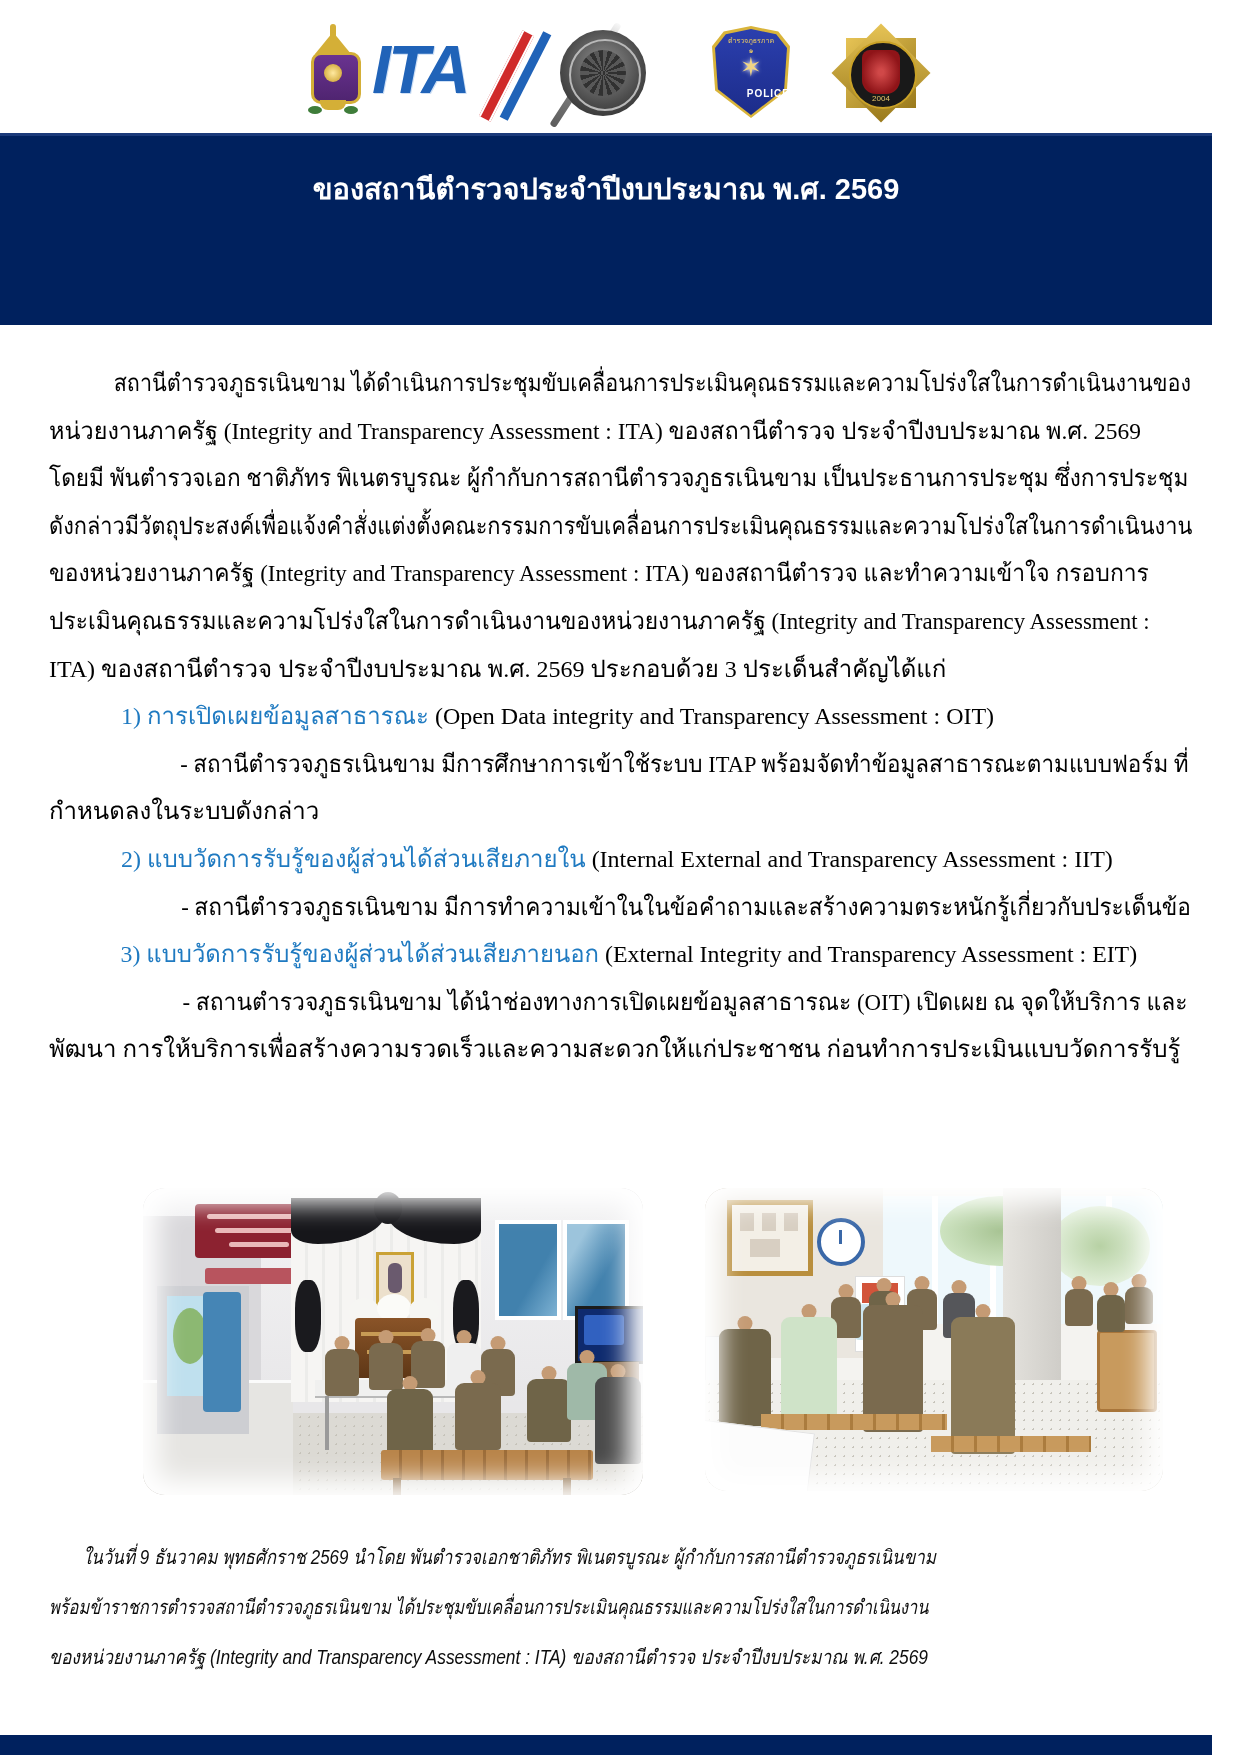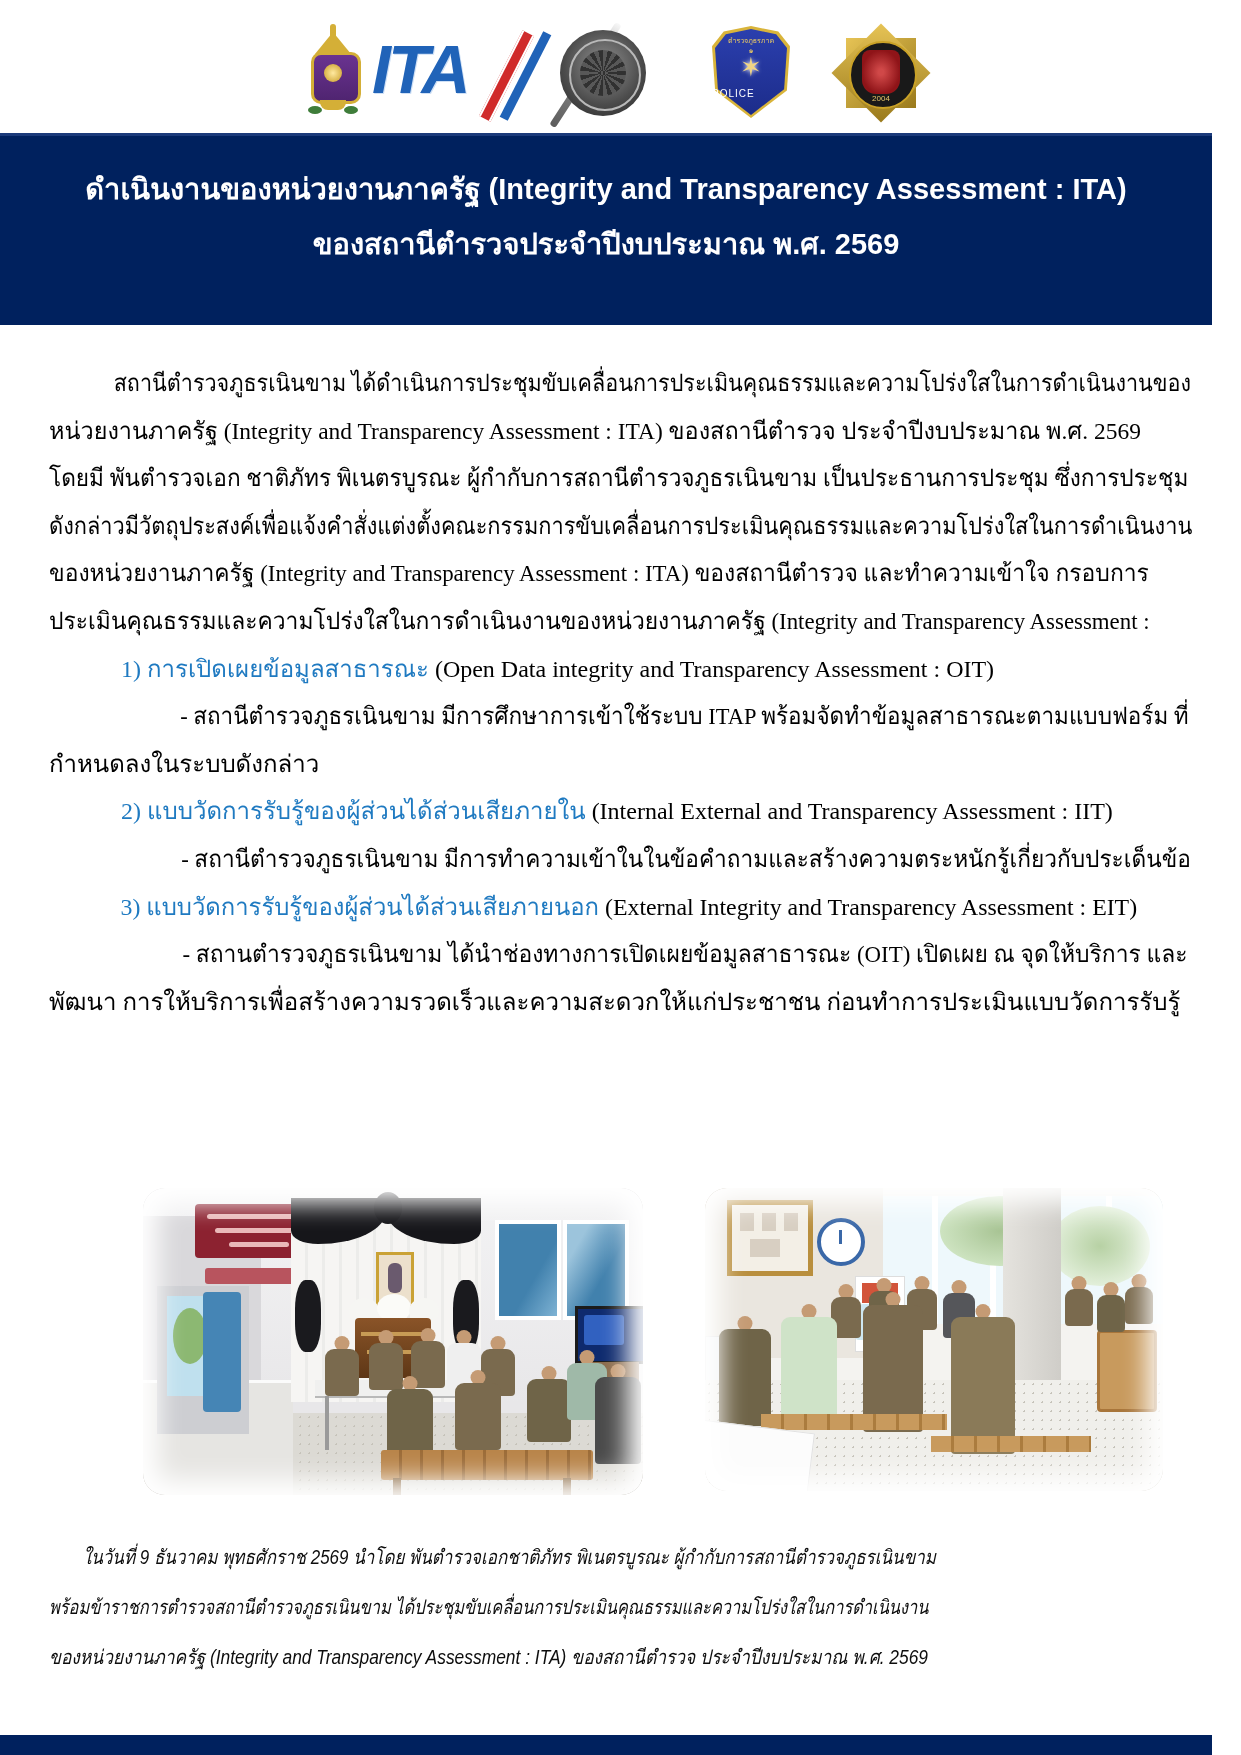--- a/index.html
+++ b/index.html
@@ -31,21 +31,21 @@
              background:repeating-conic-gradient(#585858 0 12deg,#313131 12deg 24deg);}
   
   .shield-outer{left:0;top:0;width:78px;height:92px;background:#d9b43a;
       clip-path:polygon(50% 0%,85% 6%,100% 22%,96% 70%,50% 100%,4% 70%,0% 22%,15% 6%);}
   .shield-inner{left:3px;top:3px;width:72px;height:86px;background:linear-gradient(180deg,#2b3fae,#1c2c8a);
       clip-path:polygon(50% 0%,85% 6%,100% 22%,96% 70%,50% 100%,4% 70%,0% 22%,15% 6%);}
   .shield-top-text{left:0;top:9px;width:78px;text-align:center;font-size:7px;color:#f3d060;}
   .shield-num{left:0;top:18px;width:78px;text-align:center;font-size:8px;color:#f3d060;}
   .shield-star{left:0;top:26px;width:78px;text-align:center;font-size:26px;color:#f0d585;
                text-shadow:0 0 4px #fff;line-height:30px;}
-  .shield-label{left:0;top:62px;width:78px;text-align:left;font-size:10px;font-weight:normal;color:#ffffff;letter-spacing:1px;}
+  .shield-label{left:0;top:62px;width:78px;text-align:right;font-size:10px;font-weight:bold;color:#ffffff;letter-spacing:1px;}
   
   .star-sq1,.star-sq2{left:14px;top:14px;width:70px;height:70px;background:linear-gradient(135deg,#e6c355,#9a7a1c);}
   .star-sq2{transform:rotate(45deg);}
   .star-disc{left:17px;top:17px;width:64px;height:64px;border-radius:50%;background:#191919;border:2px solid #caa227;}
   .star-red{left:30px;top:26px;width:38px;height:44px;background:radial-gradient(#d04848 10%,#8f1418 70%);border-radius:8px 8px 14px 14px;}
   .star-year{left:17px;top:70px;width:64px;text-align:center;font-size:8px;color:#e8c76a;}
 
   
   .banner{position:absolute;left:0;top:133px;width:100%;height:192px;background:#00215E;
           border-top:3px solid #1b3a7a;box-sizing:border-box;padding-top:26px;}
@@ -113,31 +113,31 @@
     <div class="a" style="left:832px;top:4px;width:98px;height:98px;">
       <i class="a star-sq1"></i>
       <i class="a star-sq2"></i>
       <i class="a star-disc"></i>
       <i class="a star-red"></i>
       <span class="a star-year">2004</span>
     </div>
   </div>
 
   <div class="banner">
-    <div class="banner-line fit center">ดำเนินงานของหน่วยงานภาครัฐ (Integrity and Transparency Assessment : ITA)</div>
     <div class="banner-line fit center">ของสถานีตำรวจประจำปีงบประมาณ พ.ศ. 2569</div>
   </div>
 
   <div class="body-text">
     <div class="bline fit ind1" style="transform-origin: left center; transform: scaleX(0.898585);">สถานีตำรวจภูธรเนินขาม ได้ดำเนินการประชุมขับเคลื่อนการประเมินคุณธรรมและความโปร่งใสในการดำเนินงานของ</div>
     <div class="bline fit" style="transform-origin: left center; transform: scaleX(0.976923);">หน่วยงานภาครัฐ (Integrity and Transparency Assessment : ITA) ของสถานีตำรวจ ประจำปีงบประมาณ พ.ศ. 2569</div>
     <div class="bline fit" style="transform-origin: left center; transform: scaleX(0.943069);">โดยมี พันตำรวจเอก ชาติภัทร  พิเนตรบูรณะ ผู้กำกับการสถานีตำรวจภูธรเนินขาม เป็นประธานการประชุม ซึ่งการประชุม</div>
     <div class="bline fit" style="transform-origin: left center; transform: scaleX(0.907143);">ดังกล่าวมีวัตถุประสงค์เพื่อแจ้งคำสั่งแต่งตั้งคณะกรรมการขับเคลื่อนการประเมินคุณธรรมและความโปร่งใสในการดำเนินงาน</div>
     <div class="bline fit" style="transform-origin: left center; transform: scaleX(0.95409);">ของหน่วยงานภาครัฐ (Integrity and Transparency Assessment : ITA) ของสถานีตำรวจ และทำความเข้าใจ กรอบการ</div>
     <div class="bline fit" style="transform-origin: left center; transform: scaleX(0.951707);">ประเมินคุณธรรมและความโปร่งใสในการดำเนินงานของหน่วยงานภาครัฐ (Integrity and Transparency Assessment :</div>
+    <div class="bline fit">ITA) ของสถานีตำรวจ ประจำปีงบประมาณ พ.ศ. 2569 ประกอบด้วย 3 ประเด็นสำคัญได้แก่</div>
 
     <div class="bline fit ind1"><span class="blue">1) การเปิดเผยข้อมูลสาธารณะ</span><span> (Open Data integrity and Transparency Assessment : OIT)</span></div>
     <div class="bline fit ind2" style="transform-origin: left center; transform: scaleX(0.936885);">- สถานีตำรวจภูธรเนินขาม มีการศึกษาการเข้าใช้ระบบ ITAP พร้อมจัดทำข้อมูลสาธารณะตามแบบฟอร์ม ที่</div>
     <div class="bline fit">กำหนดลงในระบบดังกล่าว</div>
 
     <div class="bline fit ind1"><span class="blue">2) แบบวัดการรับรู้ของผู้ส่วนได้ส่วนเสียภายใน</span><span> (Internal External and Transparency Assessment : IIT)</span></div>
     <div class="bline fit ind2" style="transform-origin: left center; transform: scaleX(0.943848);">- สถานีตำรวจภูธรเนินขาม มีการทำความเข้าในในข้อคำถามและสร้างความตระหนักรู้เกี่ยวกับประเด็นข้อ</div>
 
     <div class="bline fit ind1" style="transform-origin: left center; transform: scaleX(0.99305);"><span class="blue">3) แบบวัดการรับรู้ของผู้ส่วนได้ส่วนเสียภายนอก</span><span> (External Integrity and Transparency Assessment : EIT)</span></div>
     <div class="bline fit ind2" style="transform-origin: left center; transform: scaleX(0.953294);">- สถานตำรวจภูธรเนินขาม ได้นำช่องทางการเปิดเผยข้อมูลสาธารณะ (OIT) เปิดเผย ณ จุดให้บริการ และ</div>

